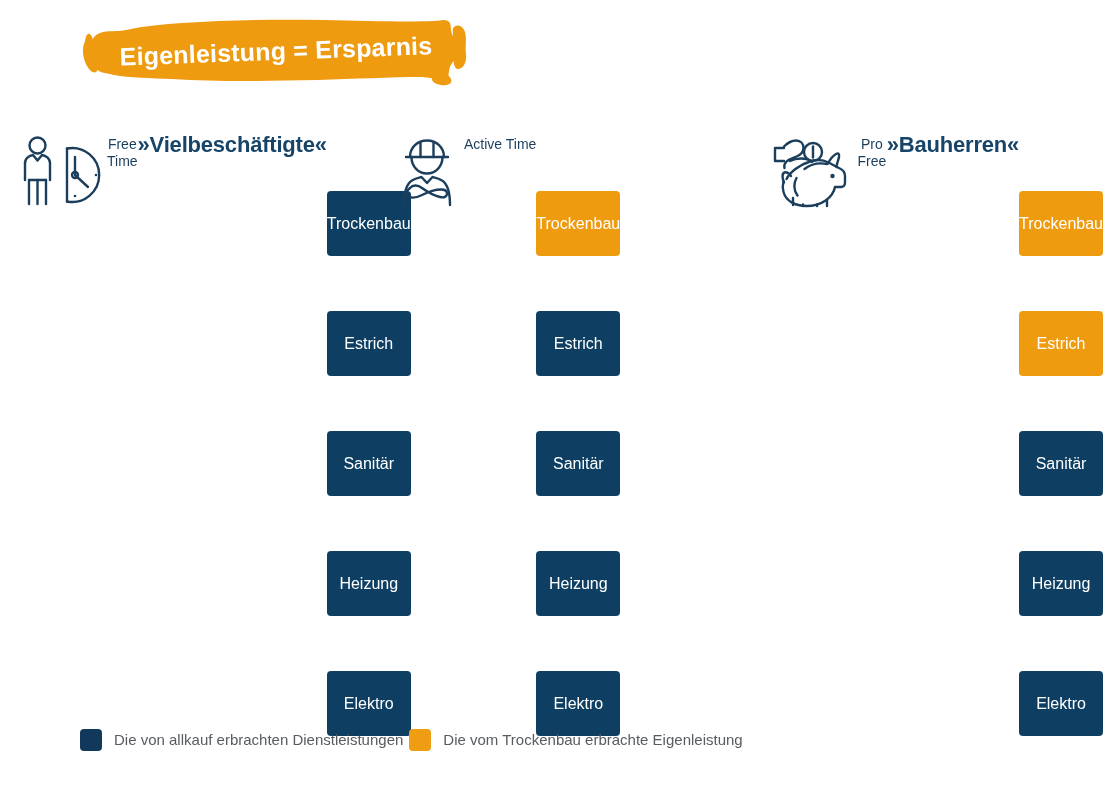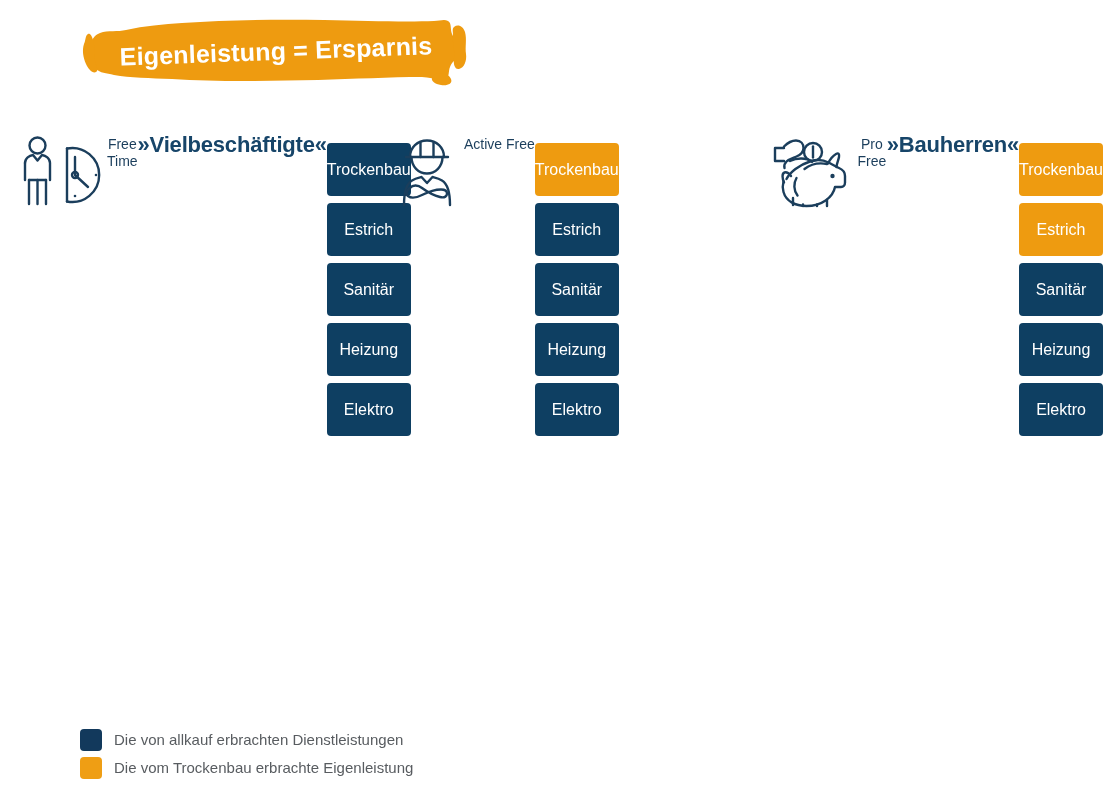--- a/index.html
+++ b/index.html
@@ -95,39 +95,40 @@
     letter-spacing: -0.2px;
   }
 
   .bars {
     margin-top: 17px;
     display: flex;
     flex-direction: column;
     gap: 7px;
   }
   .bar {
-    height: 53px;
+    height: 65px;
     border-radius: 4px;
     display: flex;
     align-items: center;
     justify-content: center;
     color: #ffffff;
     font-size: 16px;
     line-height: 1;
+    margin-top: 48px;
   }
   .bar.navy   { background: #0e3f62; }
   .bar.orange { background: #ee9b10; }
 
   
   .legend {
     position: absolute;
     left: 80px;
     top: 729px;
     display: flex;
-    flex-direction: column;
+    flex-direction: row;
     gap: 6px;
   }
   .legend-row {
     display: flex;
     align-items: center;
     gap: 12px;
   }
   .legend-swatch {
     width: 22px;
     height: 22px;
@@ -201,21 +202,21 @@
         <path d="M16 22 L58 22"></path>
         <path d="M30.5 22 L30.5 7.5 M43.5 22 L43.5 7.5"></path>
         <path d="M21.5 22 C21.5 31.5 28.5 38.5 37 38.5 C45.5 38.5 52.5 31.5 52.5 22"></path>
         <path d="M14 70 C14 58 15.5 49.5 22 45.5 C26 43 30 42.5 31.5 42 L37 48 L42.5 42
                  C44 42.5 48 43 52 45.5 C58.5 49.5 60 58 60 70"></path>
         <path d="M20 53 C23 49.5 28 50 32 53 C37.5 57 44 60.5 50 62 C55 63.2 57 61 57 58.5
                  C57 56 55 54.5 51 54.5 C45 54.5 38 57 32 60 C27 62.5 21 63.5 18 61
                  C15.5 59 16.5 55.5 20 53 Z"></path>
       </svg>
     </div>
-    <div class="col-eyebrow">Active Free</div>
+    <div class="col-eyebrow">Active Time</div>
     <div class="bars">
       <div class="bar orange">Trockenbau</div>
       <div class="bar navy">Estrich</div>
       <div class="bar navy">Sanitär</div>
       <div class="bar navy">Heizung</div>
       <div class="bar navy">Elektro</div>
     </div>
   </div>
 
   <div class="column">

